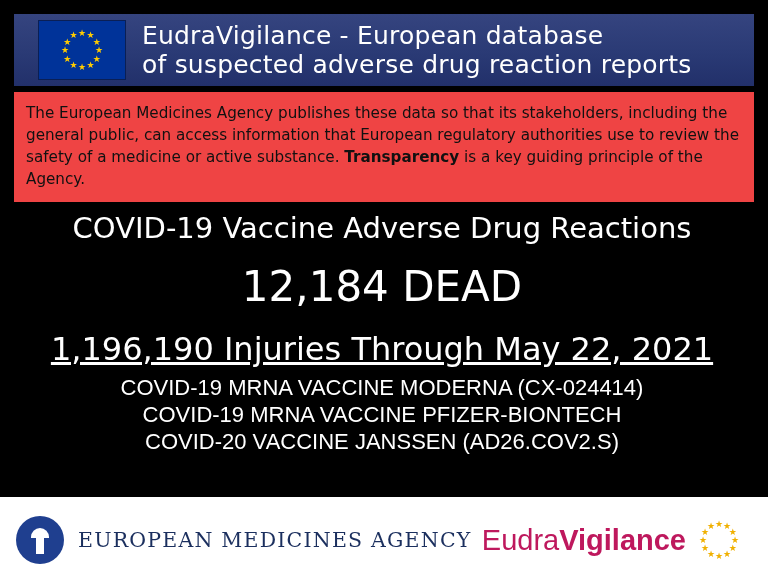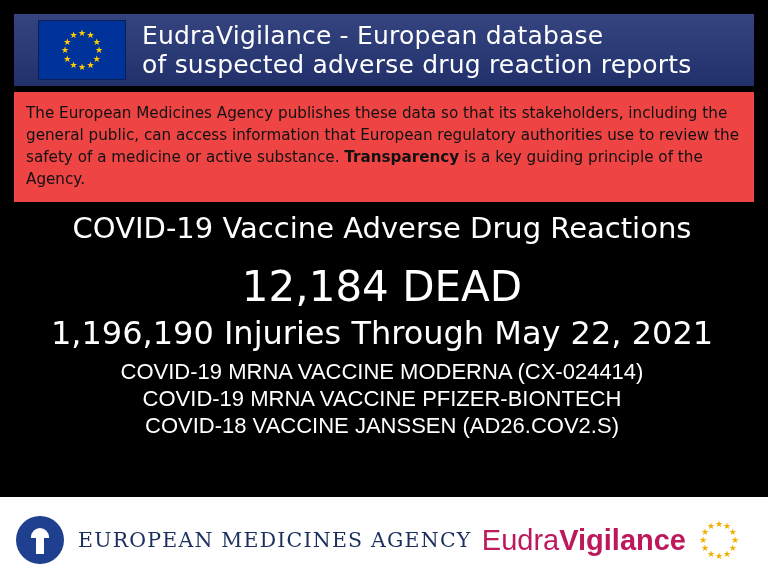--- a/index.html
+++ b/index.html
@@ -92,22 +92,23 @@
   .dead-line {
     font-size: 42px;
     line-height: 50px;
     font-family: "DejaVu Sans", sans-serif;
     margin-top: 16px;
   }
   .injuries-line {
     font-size: 32px;
     line-height: 42px;
     font-family: "DejaVu Sans", sans-serif;
-    margin-top: 0;
+    margin-top: 16px;
     white-space: nowrap;
+    text-decoration: underline;
   }
   .vaccine-list {
     margin-top: 4px;
   }
   .vaccine-line {
     font-size: 22px;
     line-height: 27px;
     font-family: "Liberation Sans", sans-serif;
     white-space: nowrap;
   }
@@ -228,21 +229,21 @@
     <span>The European Medicines Agency publishes these data so that its stakeholders, including the general public, can access information that European regulatory authorities use to review the safety of a medicine or active substance. </span><b>Transparency</b><span> is a key guiding principle of the Agency.</span>
   </div>
 
   <div class="main">
     <div class="title-line">COVID-19 Vaccine Adverse Drug Reactions</div>
     <div class="dead-line">12,184 DEAD</div>
     <div class="injuries-line">1,196,190 Injuries Through  May 22, 2021</div>
     <div class="vaccine-list">
       <div class="vaccine-line">COVID-19 MRNA VACCINE MODERNA (CX-024414)</div>
       <div class="vaccine-line">COVID-19 MRNA VACCINE PFIZER-BIONTECH</div>
-      <div class="vaccine-line">COVID-18 VACCINE JANSSEN (AD26.COV2.S)</div>
+      <div class="vaccine-line">COVID-20 VACCINE JANSSEN (AD26.COV2.S)</div>
     </div>
   </div>
 
   <div class="footer">
     <div class="ema-block">
       <div class="ema-logo"></div>
       <div class="ema-text">
         <div class="ema-name">EUROPEAN MEDICINES AGENCY</div>
       </div>
     </div>

